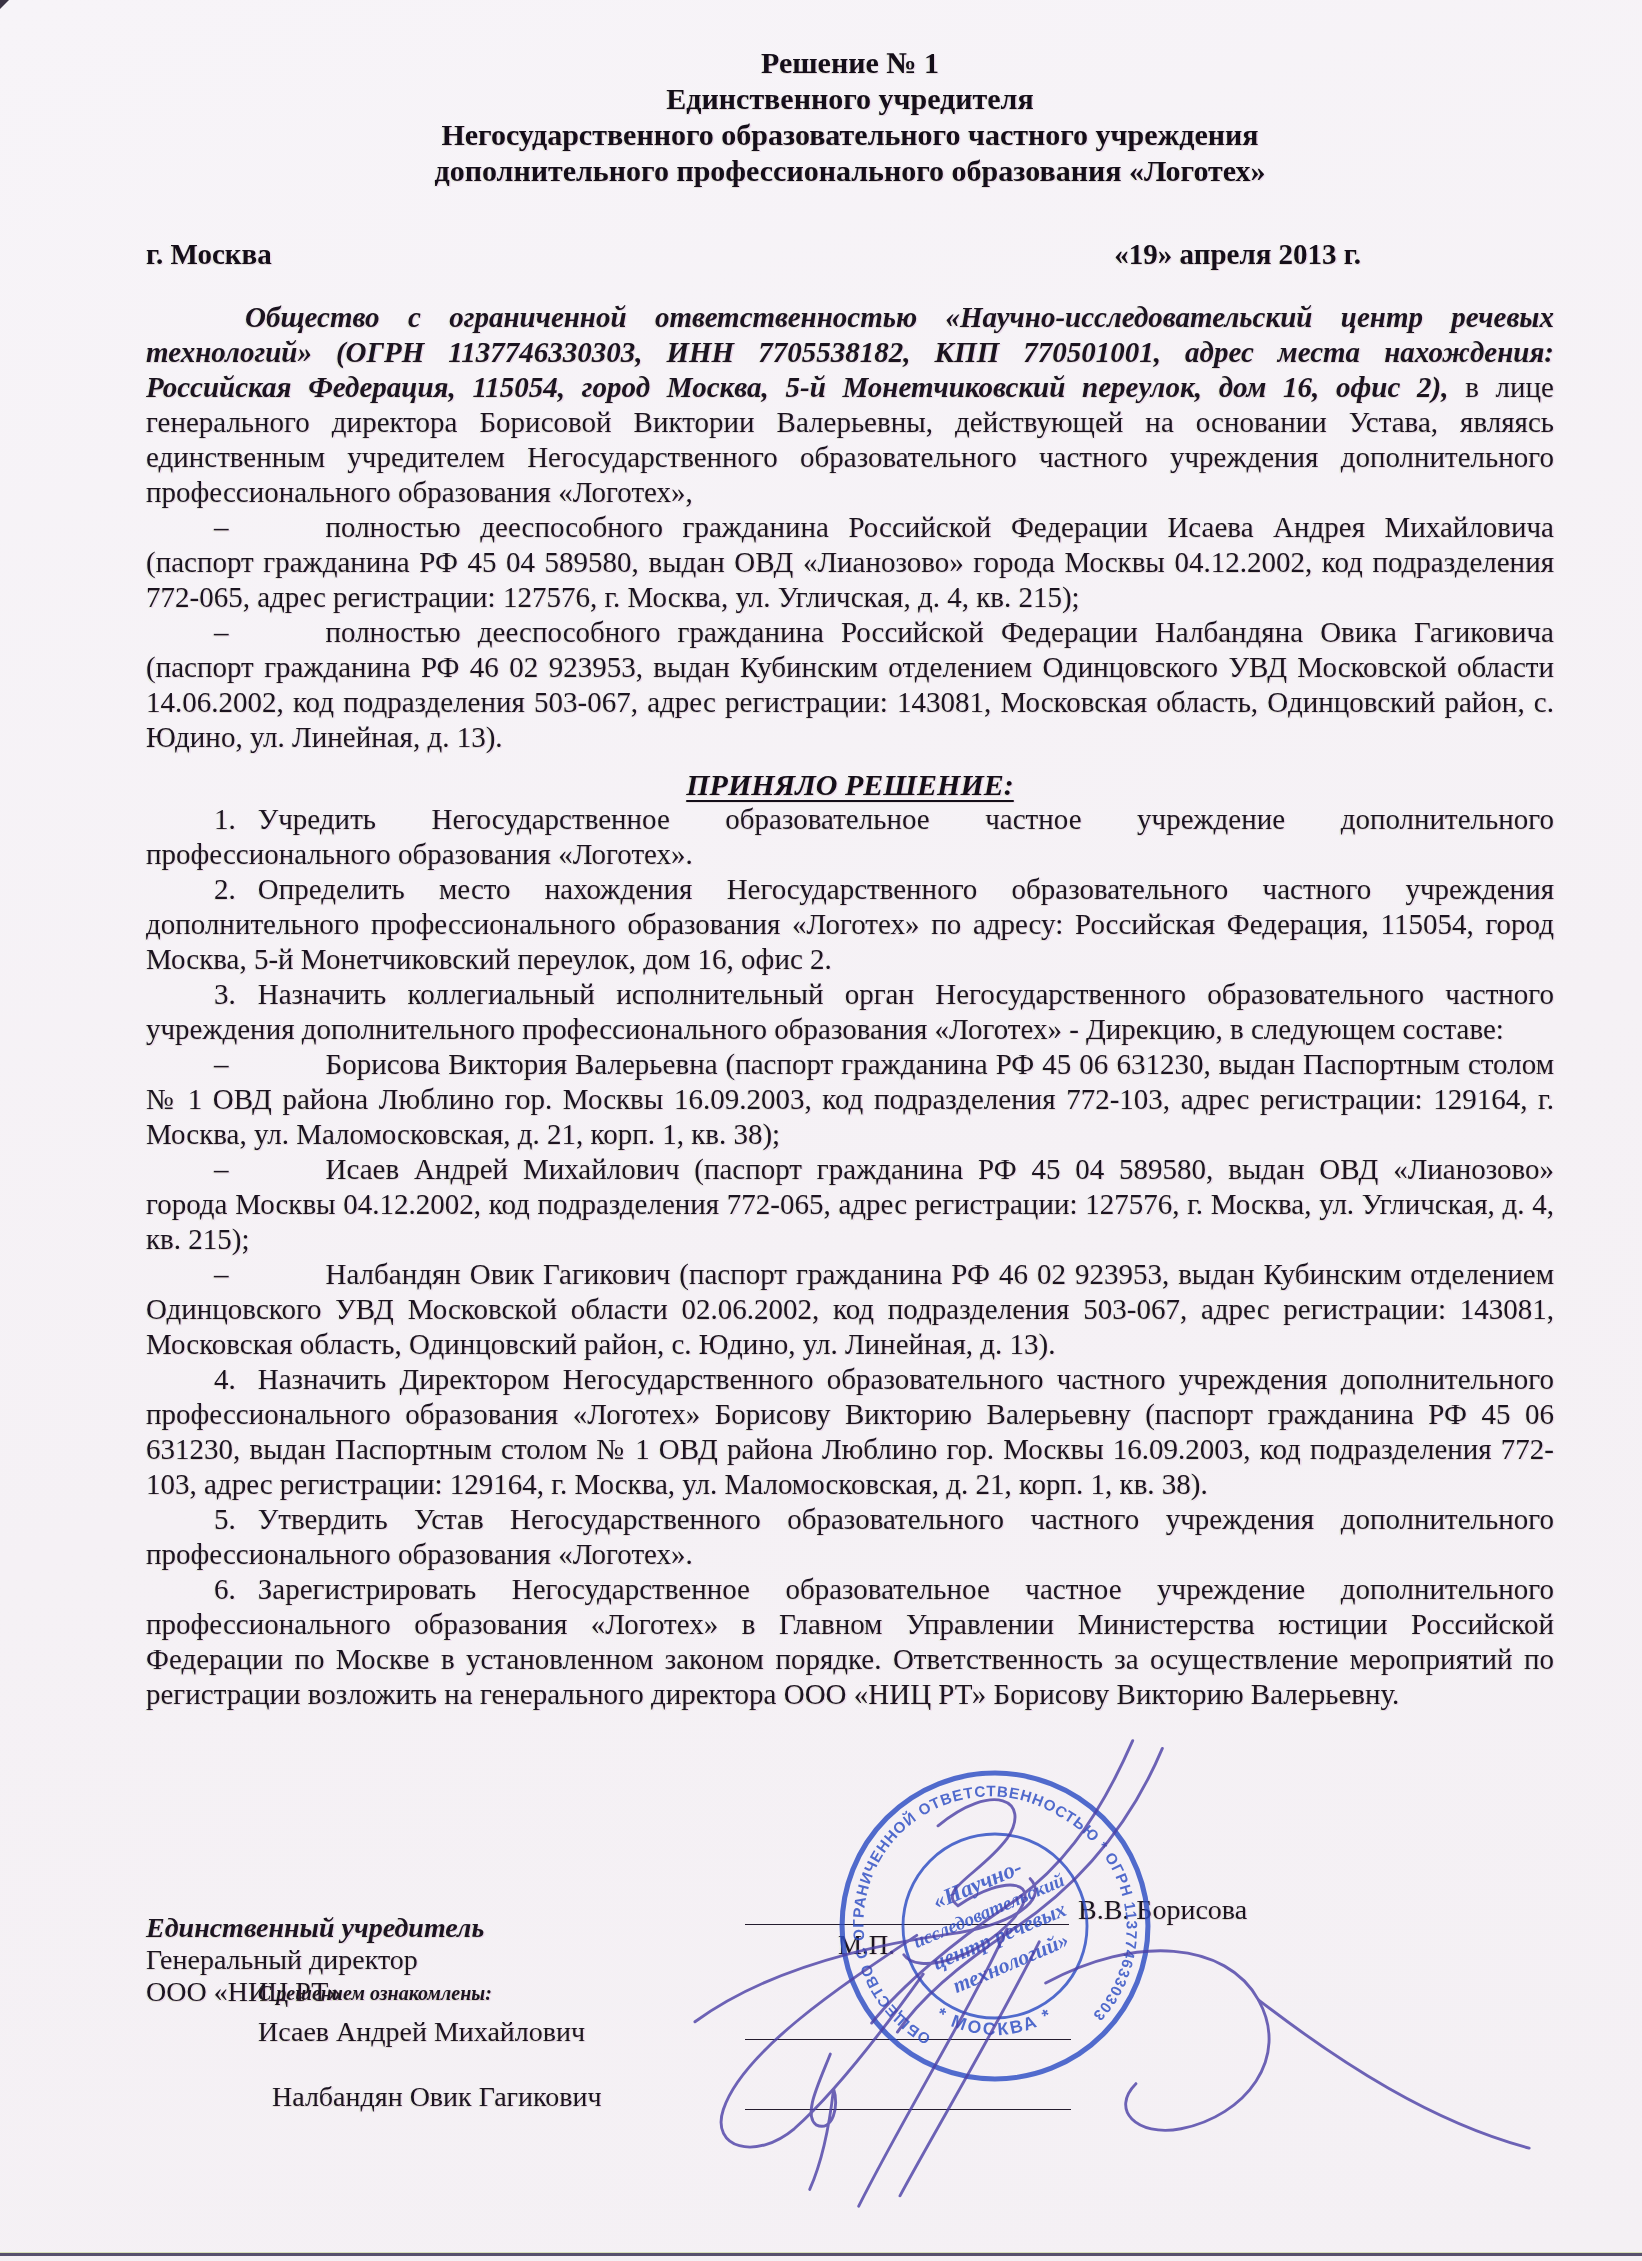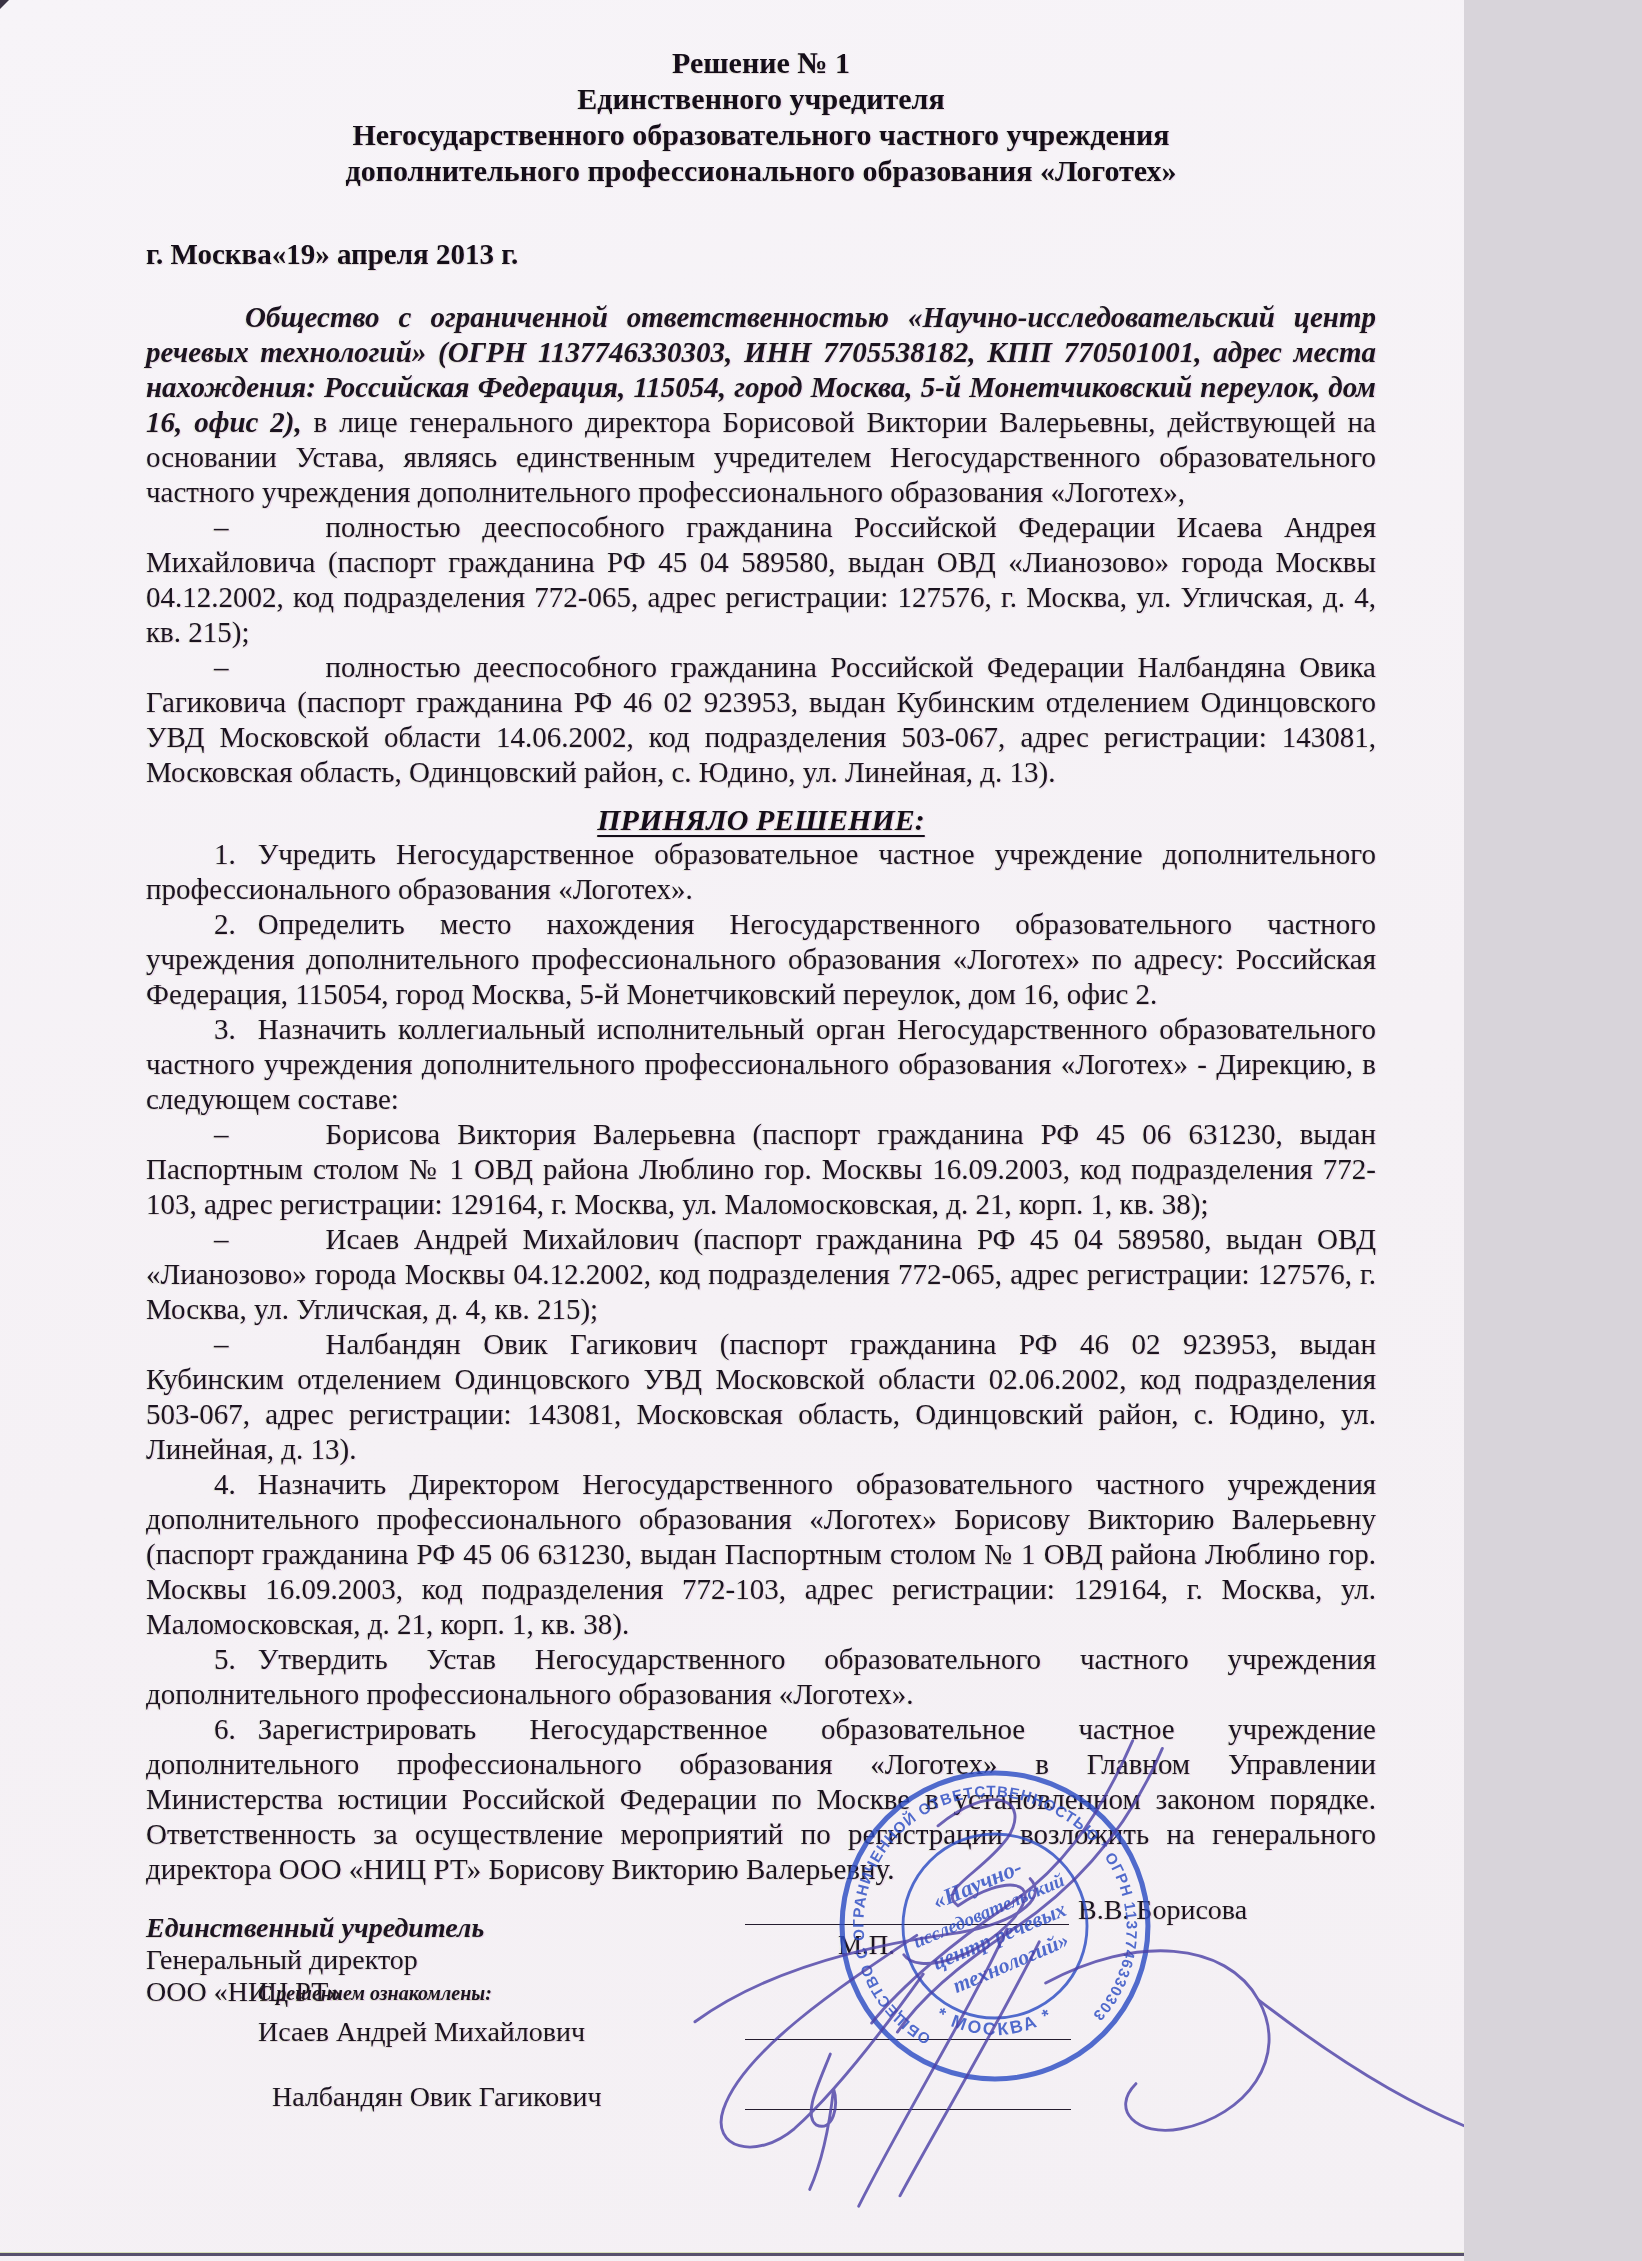--- a/index.html
+++ b/index.html
@@ -1,36 +1,36 @@
 <!DOCTYPE html>
 <html style="font-size:10.3px"><head>
 <meta charset="utf-8">
 <style>
   html,body{margin:0;padding:0;background:#d8d4da;}
   .page{
     position:relative;
-    width:1464px;height:2261px;
+    width:1642px;height:2261px;
     background:linear-gradient(160deg,#f7f4f8 0%,#f5f1f5 55%,#f4f0f4 100%);
     overflow:hidden;
     font-family:"Liberation Serif","DejaVu Serif",serif;
     color:#1b1420;
   }
   .doc{
     padding:45px 88px 0 146px;
     font-size:29px;line-height:35px;
     text-align:justify;
     text-shadow:-1.3px 0.6px 0 rgba(150,190,60,.14), 1.3px 0.6px 0 rgba(185,90,190,.16);
   }
   .title-block p{
     margin:0;text-align:center;font-weight:bold;
     font-size:30px;line-height:36px;color:#140e19;
   }
   .place-row{
     margin-top:48px;
-    display:flex;align-items:baseline;
+    display:flex;justify-content:space-between;align-items:baseline;
     font-weight:bold;color:#140e19;
   }
   .place-row .date{margin-right:193px;}
   .body-text{margin-top:28px;}
   .para{margin:0;}
   .indent{text-indent:99px;}
   .hang{text-indent:68px;}
   .lead{font-weight:bold;font-style:italic;}
   .tab-lg{display:inline-block;width:97px;}
   .tab-sm{display:inline-block;width:22px;}

